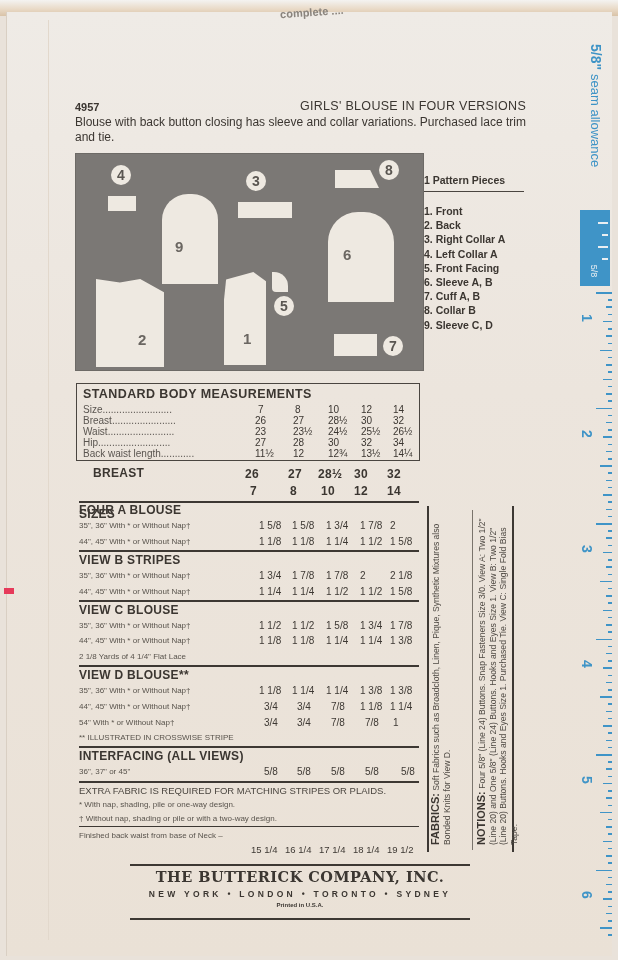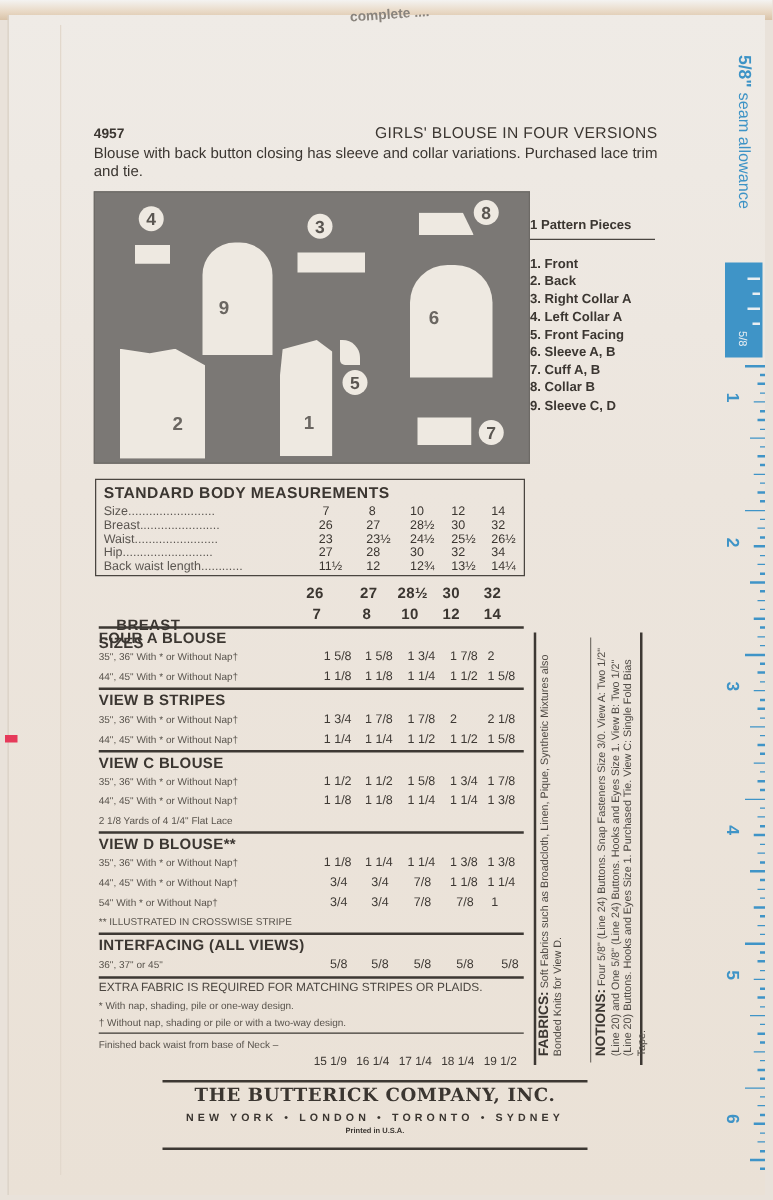--- a/index.html
+++ b/index.html
@@ -173,21 +173,21 @@
     <span class="lbl">Back waist length............</span>
     <span class="v" style="left:172px">11½</span>
     <span class="v" style="left:210px">12</span>
     <span class="v" style="left:245px">12¾</span>
     <span class="v" style="left:278px">13½</span>
     <span class="v" style="left:310px">14¼</span>
   </div>
 </div>
 
 <div>
-  <div class="sect-h" style="top:493px;padding-left:14px;">BREAST</div>
+  <div class="sect-h" style="top:466px;padding-left:14px;">BREAST</div>
   <div class="sect-h" style="top:467px;left:245px;">26</div>
   <div class="sect-h" style="top:467px;left:288px;">27</div>
   <div class="sect-h" style="top:467px;left:318px;">28½</div>
   <div class="sect-h" style="top:467px;left:354px;">30</div>
   <div class="sect-h" style="top:467px;left:387px;">32</div>
 
   <div class="sect-h" style="top:463px;margin-top:44px;">SIZES</div>
   <div class="sect-h" style="top:484px;left:250px;">7</div>
   <div class="sect-h" style="top:484px;left:290px;">8</div>
   <div class="sect-h" style="top:484px;left:321px;">10</div>
@@ -296,21 +296,21 @@
     <span class="v" style="left:322px">5/8</span>
   </div>
   <div class="rule" style="left:79px;top:781px;width:340px;"></div>
 
   <div class="abs" style="left:79px;top:785px;font-size:9.5px;color:#4a453f;">EXTRA FABRIC IS REQUIRED FOR MATCHING STRIPES OR PLAIDS.</div>
   <div class="abs" style="left:79px;top:800px;font-size:8px;color:#58534c;text-align:center;">* With nap, shading, pile or one-way design.</div>
   <div class="abs" style="left:79px;top:814px;font-size:8px;color:#58534c;">† Without nap, shading or pile or with a two-way design.</div>
   <div class="rule" style="left:79px;top:826px;width:340px;height:1px;"></div>
   <div class="abs" style="left:79px;top:831px;font-size:8px;color:#58534c;">Finished back waist from base of Neck –</div>
   <div class="yrow" style="top:843px;">
-    <span class="v" style="left:172px;font-size:9.5px">15 1/9</span>
+    <span class="v" style="left:172px;font-size:9.5px">15 1/4</span>
     <span class="v" style="left:206px;font-size:9.5px">16 1/4</span>
     <span class="v" style="left:240px;font-size:9.5px">17 1/4</span>
     <span class="v" style="left:274px;font-size:9.5px">18 1/4</span>
     <span class="v" style="left:308px;font-size:9.5px">19 1/2</span>
   </div>
 </div>
 
 <div class="rule" style="left:427px;top:506px;width:1.5px;height:346px;"></div>
 <div class="rule" style="left:512px;top:506px;width:1.5px;height:346px;"></div>
 <div class="rule" style="left:472px;top:510px;width:1px;height:340px;background:#7a746c;"></div>

